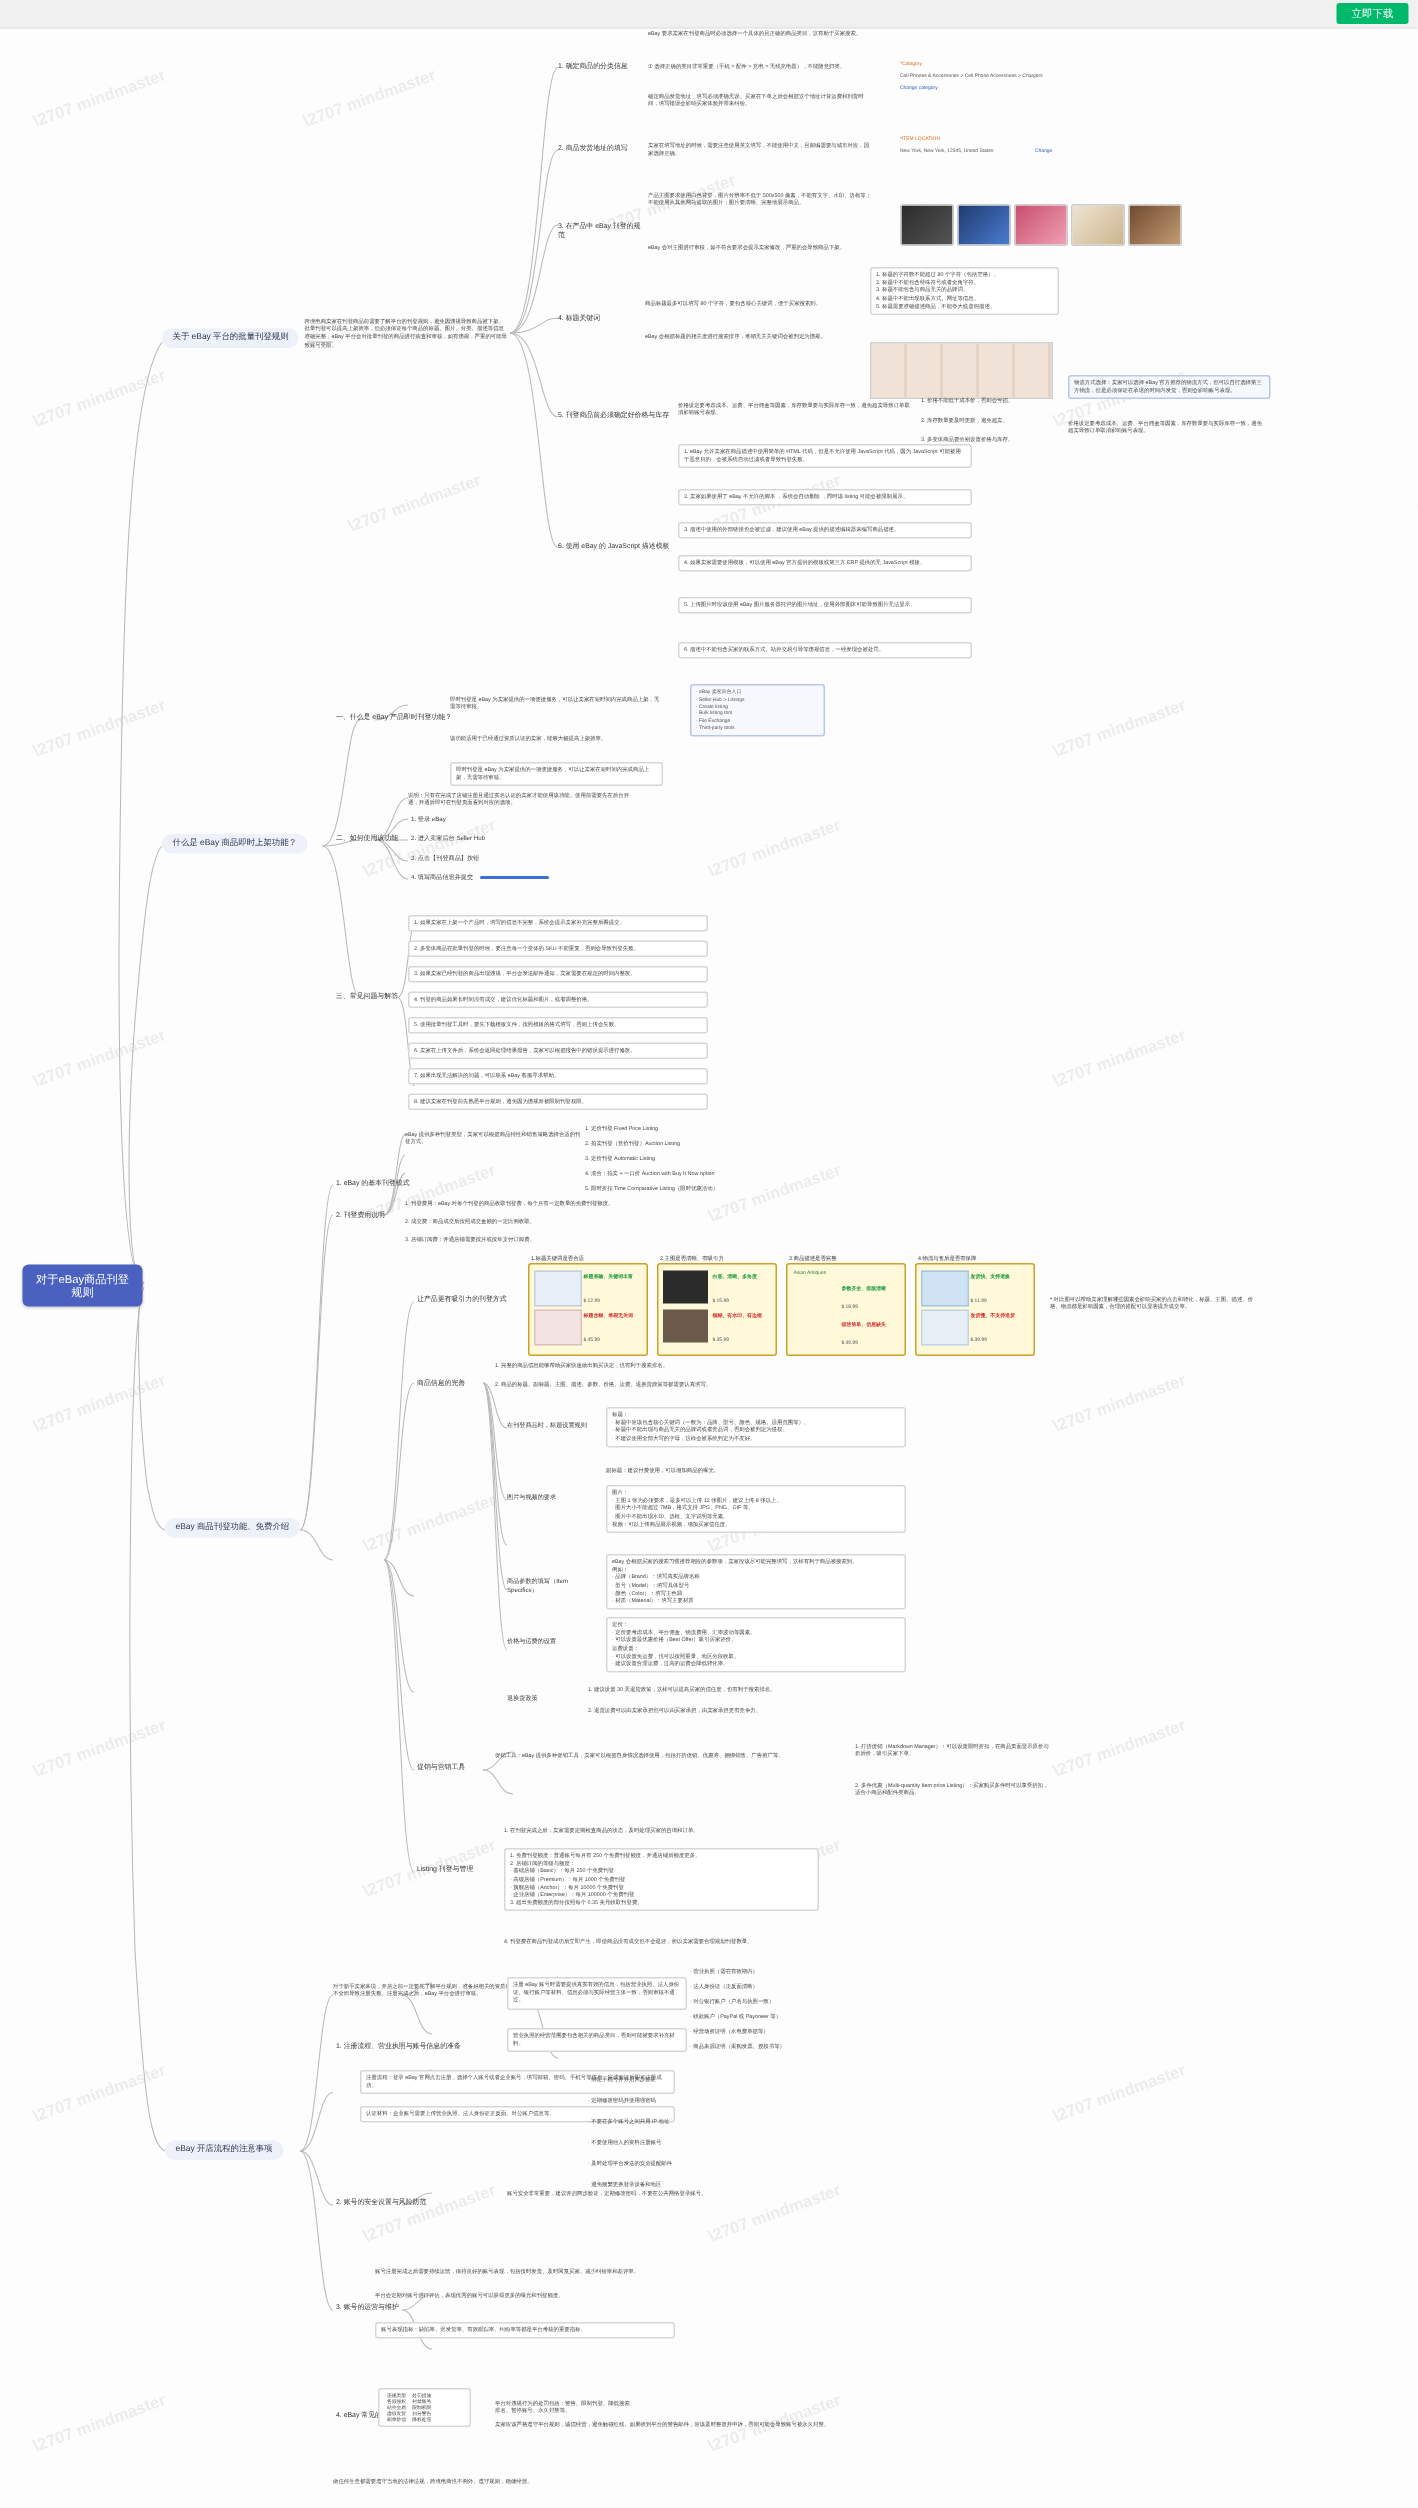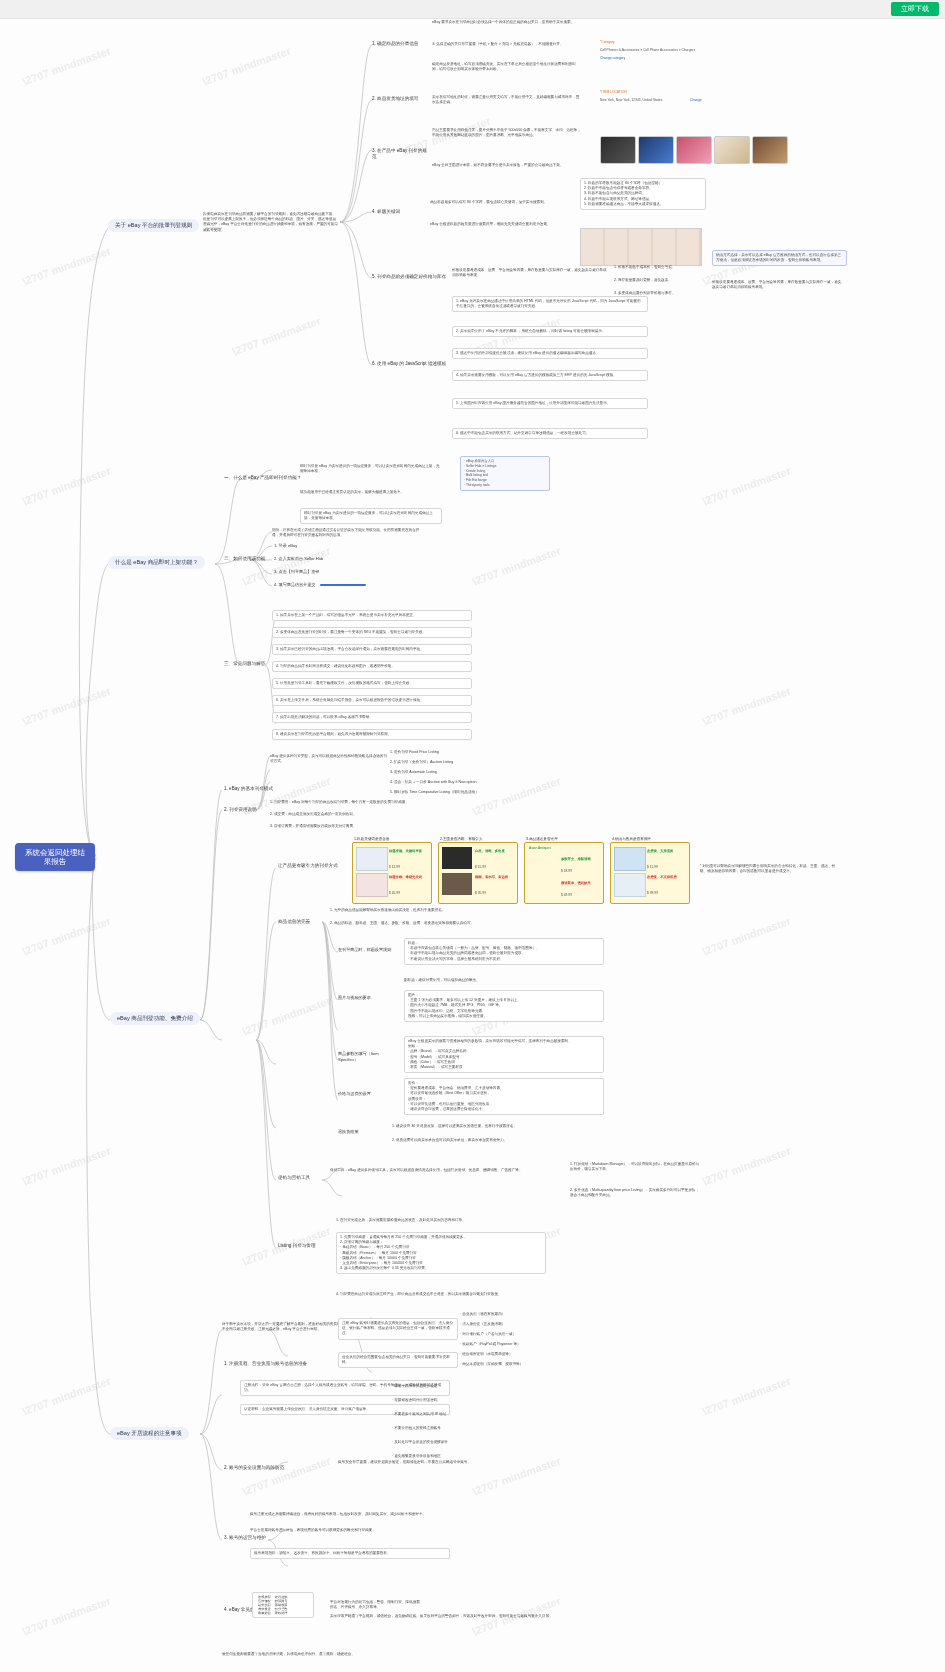--- a/index.html
+++ b/index.html
@@ -136,21 +136,21 @@
       <path d="M350 1330 C 362 1330, 362 1318, 372 1318"></path>
       <path d="M350 1330 C 362 1330, 362 1372, 372 1372"></path>
 
       <path d="M268 1395 C 278 1395, 278 1380, 288 1380"></path>
       <path d="M268 1470 C 278 1470, 278 1462, 288 1462"></path>
       <path d="M268 1540 C 278 1540, 278 1530, 288 1530"></path>
       <path d="M268 1540 C 278 1540, 278 1566, 288 1566"></path>
     </g>
   </svg>
 
-  <div class="node root" style="left:15px;top:843px;width:80px;">系统会返回处理结果报告</div>
+  <div class="node root" style="left:15px;top:843px;width:80px;">对于eBay商品刊登规则</div>
 
   <div class="node l1" style="left:108px;top:219px;">关于 eBay 平台的批量刊登规则</div>
   <div class="node tinytext" style="left:203px;top:212px;width:136px;">跨境电商卖家在刊登商品前需要了解平台的刊登规则，避免因违规导致商品被下架。批量刊登可以提高上架效率，但必须保证每个商品的标题、图片、分类、描述等信息准确完整，eBay 平台会对批量刊登的商品进行抽查和审核，如有违规，严重的可能导致账号受限。</div>
 
   <div class="node l2" style="left:370px;top:40px;width:60px;">1. 确定商品的分类信息</div>
   <div class="node tinytext" style="left:432px;top:20px;width:148px;">eBay 要求卖家在刊登商品时必须选择一个具体的且正确的商品类目，这有助于买家搜索。</div>
   <div class="node tinytext" style="left:432px;top:42px;width:148px;">① 选择正确的类目非常重要（手机 &gt; 配件 &gt; 充电 &gt; 无线充电器），不能随意归类。</div>
   <div class="node xs orange" style="left:600px;top:40px;width:110px;">*Category</div>
   <div class="node xs" style="left:600px;top:48px;width:130px;">Cell Phones &amp; Accessories &gt; Cell Phone Accessories &gt; Chargers</div>
   <div class="node xs blue" style="left:600px;top:56px;width:60px;">Change category</div>

